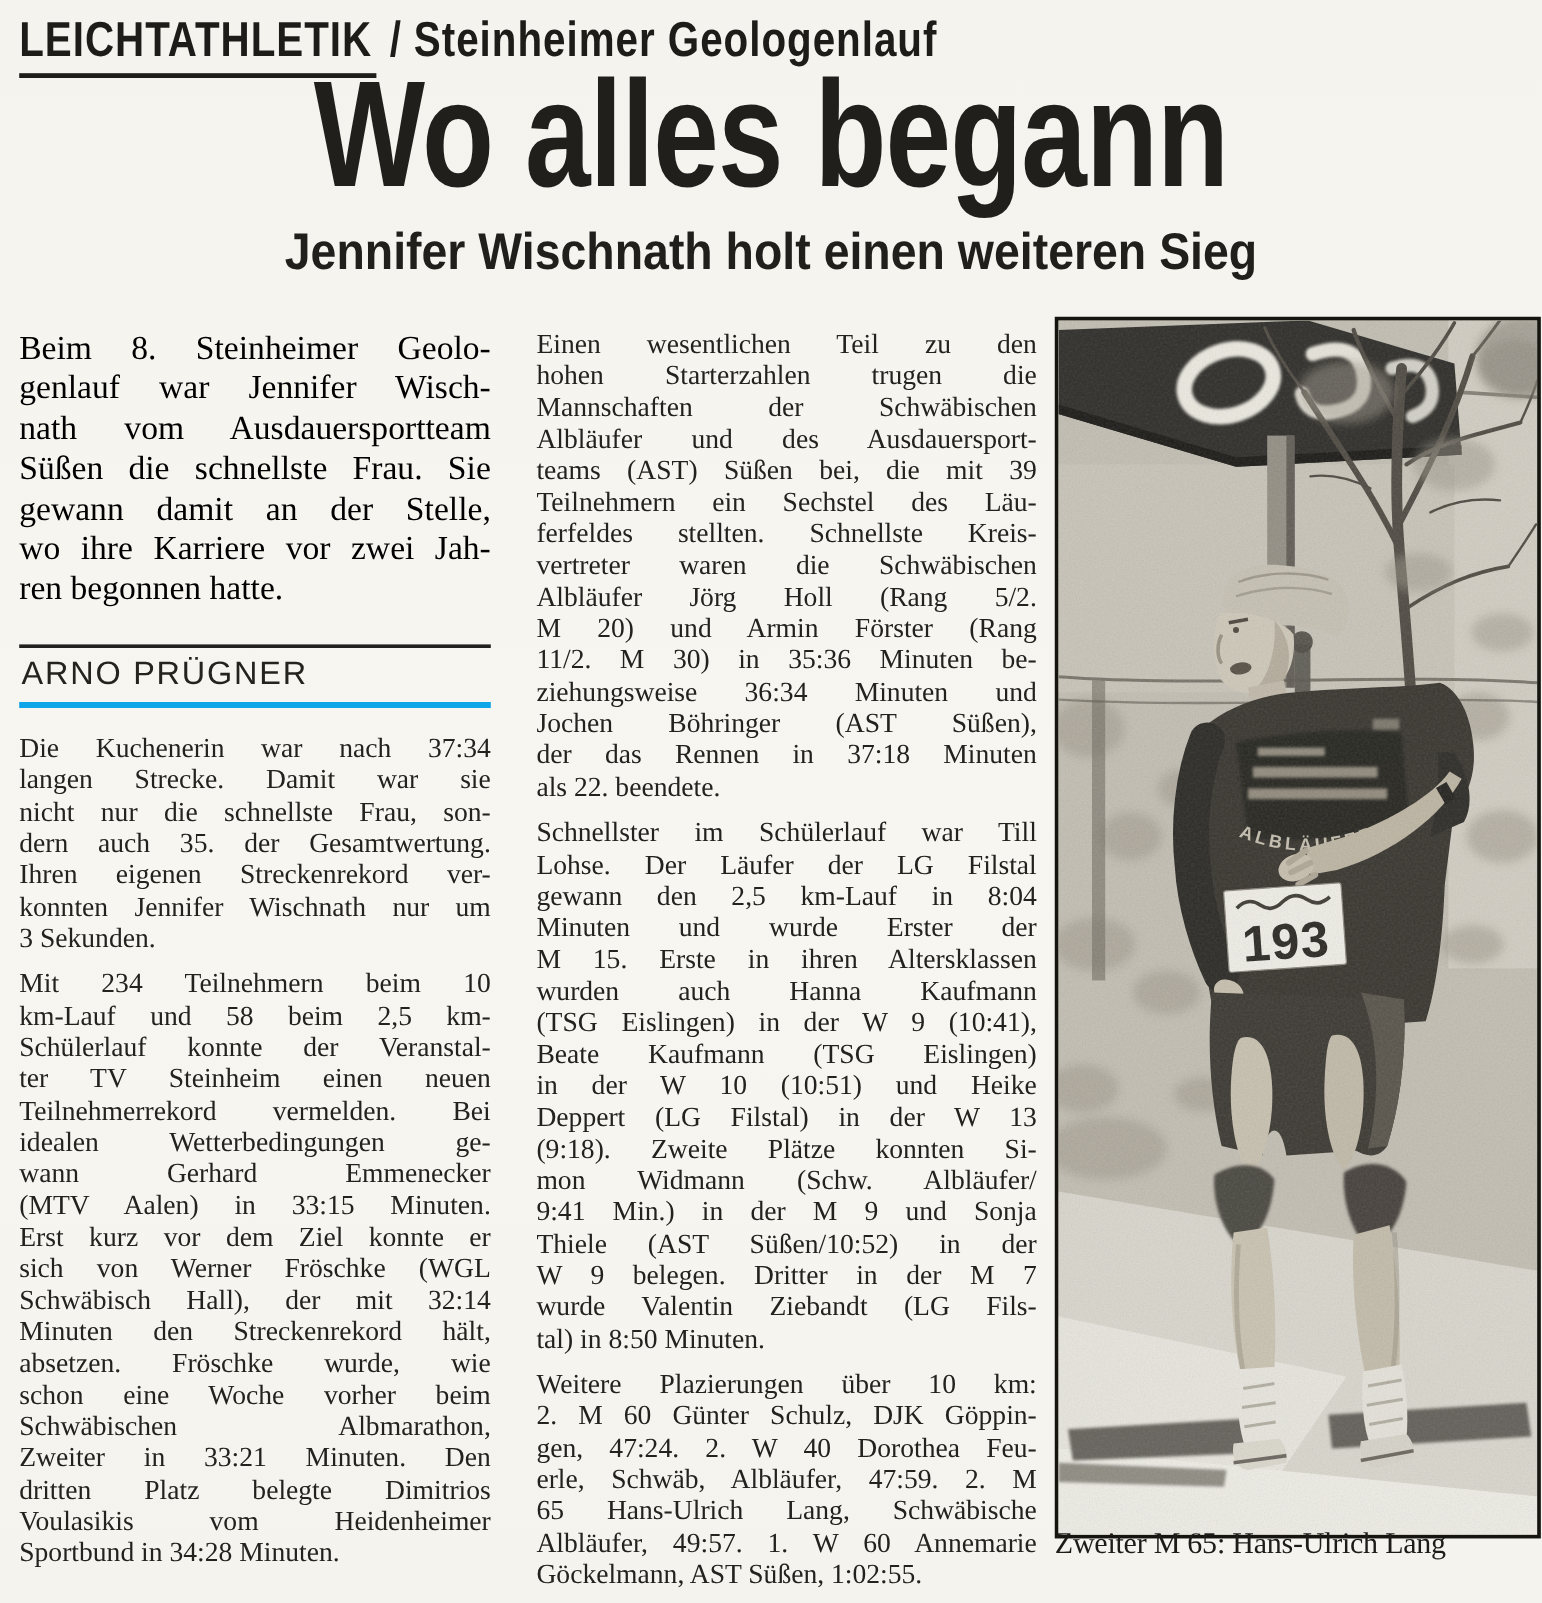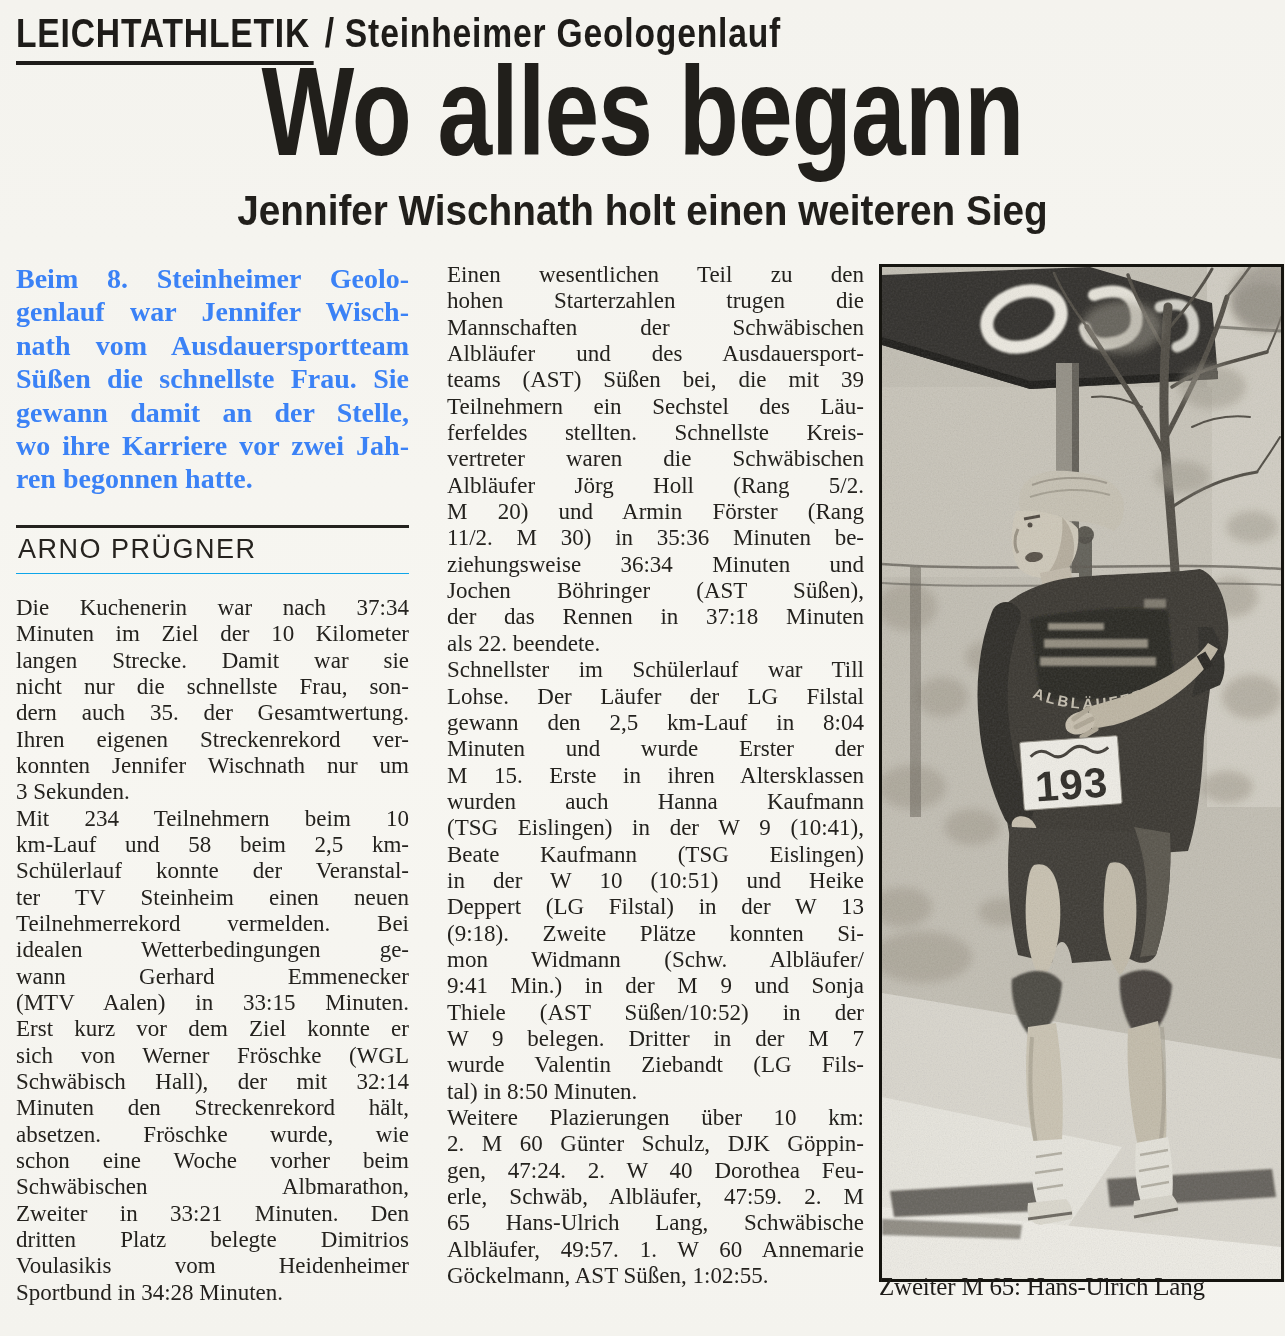--- a/index.html
+++ b/index.html
@@ -33,29 +33,29 @@
     position: absolute; left: 0; top: 186px; width: 100%; margin: 0;
     text-align: center;
     font-family: "Liberation Sans", sans-serif;
     font-weight: bold; font-size: 43px; color: #211f1b;
     transform: scaleX(0.9); transform-origin: 50% 0;
     white-space: nowrap;
   }
   .col { position: absolute; top: 262px; }
   .col1 { left: 16px; width: 393px; }
   .col2 { left: 447px; width: 417px; }
-  .intro { font-weight: bold; font-size: 28px; line-height: 33.4px; color: #3b82f6; }
+  .intro { font-weight: normal; font-size: 28px; line-height: 33.4px; color: #000000; margin-top: 12px; }
   .byline {
     margin-top: 29px;
-    border-top: 3px solid #24221e; border-bottom: 1px solid #0ea5e9;
+    border-top: 3px solid #24221e; border-bottom: 5px solid #0ea5e9;
     padding: 6px 0 8px 2px;
     font-family: "Liberation Sans", sans-serif;
     font-size: 27px; letter-spacing: 1.5px; color: #26231f;
   }
-  .bodytext { font-size: 23px; line-height: 26.35px; }
+  .bodytext { font-size: 23px; line-height: 26.35px; margin-top: 12px; }
   .col1 .bodytext.first { margin-top: 21px; }
   .line { text-align: justify; text-align-last: justify; hyphens: none; }
   .line--last { text-align-last: left; }
   .photo-figure { position: absolute; left: 879px; top: 264px; margin: 0; }
   .photo-frame {
     width: 405px; height: 1018px; box-sizing: border-box;
     border: 3px solid #15140f; background: #c3bfb4; overflow: hidden;
   }
   .photo-frame svg { display: block; width: 399px; height: 1012px; filter: contrast(0.98); }
   .photo-caption {
@@ -82,21 +82,20 @@
       <div class="line">genlauf war Jennifer Wisch-</div>
       <div class="line">nath vom Ausdauersportteam</div>
       <div class="line">Süßen die schnellste Frau. Sie</div>
       <div class="line">gewann damit an der Stelle,</div>
       <div class="line">wo ihre Karriere vor zwei Jah-</div>
       <div class="line line--last">ren begonnen hatte.</div>
     </div>
   <div class="byline">ARNO PRÜGNER</div>
   <div class="bodytext first">
       <div class="line">Die Kuchenerin war nach 37:34</div>
-      <div class="line">Minuten im Ziel der 10 Kilometer</div>
       <div class="line">langen Strecke. Damit war sie</div>
       <div class="line">nicht nur die schnellste Frau, son-</div>
       <div class="line">dern auch 35. der Gesamtwertung.</div>
       <div class="line">Ihren eigenen Streckenrekord ver-</div>
       <div class="line">konnten Jennifer Wischnath nur um</div>
       <div class="line line--last">3 Sekunden.</div>
     </div>
   <div class="bodytext">
       <div class="line">Mit 234 Teilnehmern beim 10</div>
       <div class="line">km-Lauf und 58 beim 2,5 km-</div>

